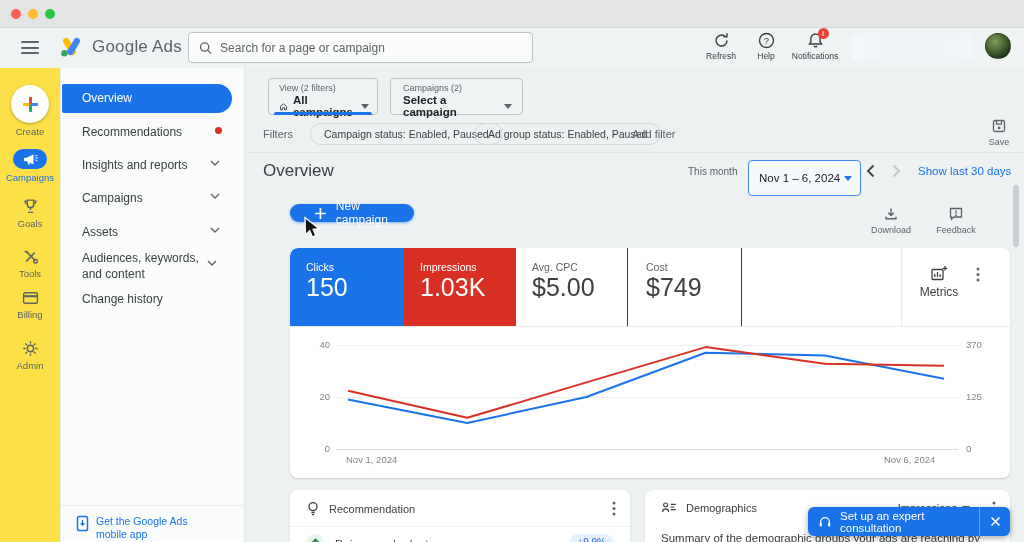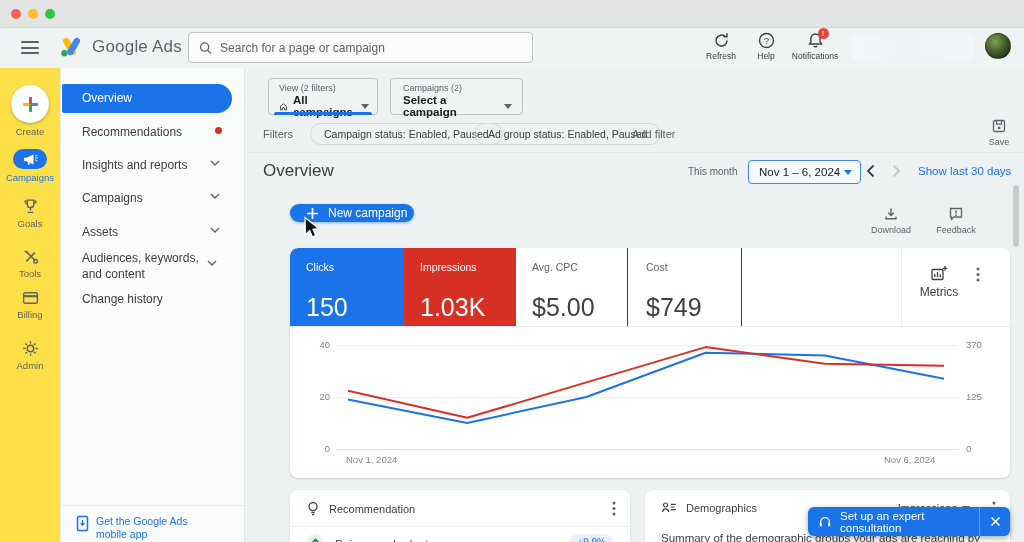--- a/index.html
+++ b/index.html
@@ -50,35 +50,35 @@
   .dd .row { display:flex; align-items:center; gap:5px; margin-left:10px; }
   .dd .val { font-size:11.5px; font-weight:bold; color:#202124; }
   .caret { width:0; height:0; border-left:4px solid transparent; border-right:4px solid transparent; border-top:5px solid #5f6368; }
   .blue-underline { position:absolute; left:5px; right:5px; bottom:-1px; height:3px; background:#1a73e8; border-radius:2px 2px 0 0; }
   .chip { position:absolute; top:123px; height:22px; border:1px solid #d5d8da; border-radius:11px; font-size:10.5px; color:#3c4043; line-height:20px; padding:0 13px; background:transparent; cursor:pointer; white-space:nowrap; }
   .muted-lbl { font-size:11px; color:#5f6368; }
   .content-divider { position:absolute; left:246px; top:152px; width:778px; height:1px; background:#e2e5e7; }
 
   
   .page-title { font-size:17px; color:#3c4043; }
-  .datebox { position:absolute; left:748px; top:160px; width:113px; height:24px; border:1px solid #4285f4; border-radius:4px; background:#f6f9fc; display:flex; align-items:center; justify-content:space-between; padding:0 8px 0 10px; cursor:pointer; }
+  .datebox { position:absolute; left:748px; top:160px; width:113px; height:36px; border:1px solid #4285f4; border-radius:4px; background:#f6f9fc; display:flex; align-items:center; justify-content:space-between; padding:0 8px 0 10px; cursor:pointer; }
   .datebox .dt { font-size:11.5px; color:#202124; }
   .caret-blue { border-top-color:#1a73e8; }
   .link { color:#1a73e8; font-size:11.5px; cursor:pointer; }
 
-  .newcamp { position:absolute; left:290px; top:204px; width:124px; height:18px; border-radius:17px; background:#1a73e8; box-shadow:0 1px 3px rgba(26,115,232,.5); display:flex; align-items:center; gap:9px; padding-left:16px; cursor:pointer; }
+  .newcamp { position:absolute; left:290px; top:204px; width:124px; height:18px; border-radius:17px; background:#1a73e8; box-shadow:0 1px 3px rgba(26,115,232,.5); display:flex; align-items:center; gap:9px; padding-left:24px; cursor:pointer; }
   .newcamp .t { color:#fff; font-size:12px; }
   .tool-btn { position:absolute; top:206px; display:flex; flex-direction:column; align-items:center; gap:3px; cursor:pointer; }
   .tool-btn .lbl { font-size:9px; color:#5f6368; }
 
   
   .chart-card { position:absolute; left:290px; top:248px; width:720px; height:230px; background:#fff; border-radius:8px; box-shadow:0 1px 2px rgba(60,64,67,.2); overflow:hidden; }
   .scorecard { position:absolute; top:0; height:78px; padding:13px 0 0 16px; cursor:pointer; }
   .scorecard .sc-lbl { font-size:10.5px; }
-  .scorecard .sc-val { font-size:25px; margin-top:20px; }
+  .scorecard .sc-val { font-size:25px; margin-top:0; }
   .sc-border { border-right:1px solid #7f1d1d; }
   .cards-bottom { position:absolute; left:0; top:78px; width:720px; height:1px; background:#e8eaed; }
   .metrics-sep { position:absolute; left:611px; top:0; width:1px; height:78px; background:#e8eaed; }
   .metrics-btn { position:absolute; left:620px; top:17px; width:58px; display:flex; flex-direction:column; align-items:center; gap:3px; cursor:pointer; }
   .metrics-btn .lbl { font-size:12px; color:#3c4043; }
   .kebab { cursor:pointer; }
   .gridline { position:absolute; left:46px; width:622px; height:1px; background:#eceef0; }
   .tick { position:absolute; font-size:9.5px; color:#80868b; }
   .xlabel { position:absolute; font-size:9.5px; color:#80868b; top:206px; }
 

